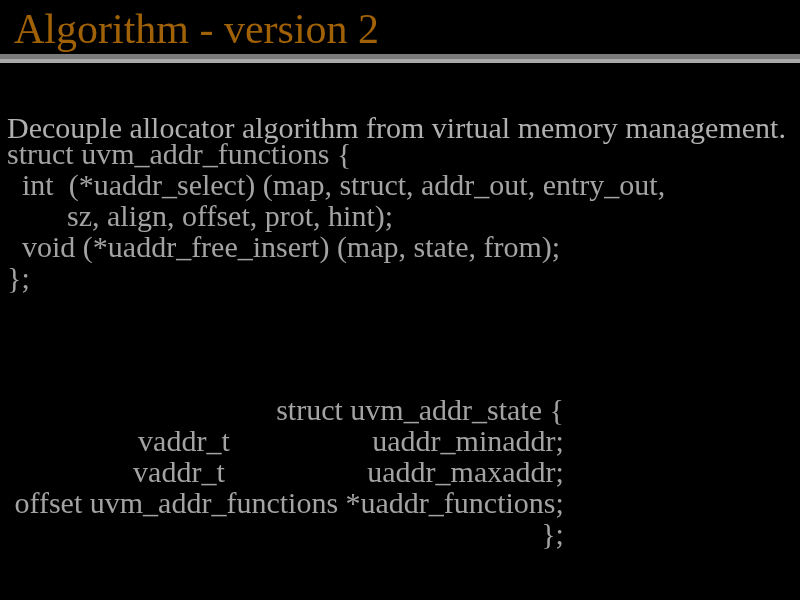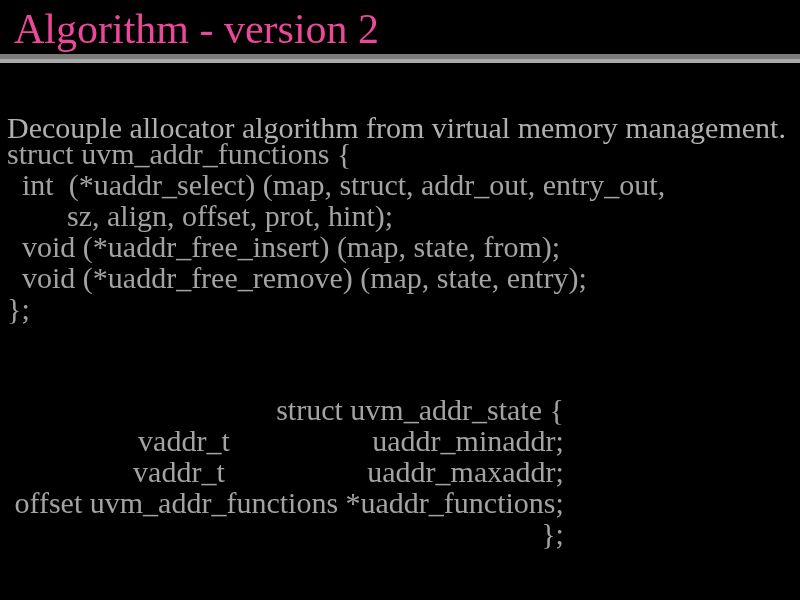--- a/index.html
+++ b/index.html
@@ -14,21 +14,21 @@
     background: #000000;
     overflow: hidden;
     font-family: "Liberation Serif", "DejaVu Serif", serif;
   }
   .slide-title {
     position: absolute;
     left: 14px;
     top: 5px;
     font-size: 42px;
     line-height: 48px;
-    color: #ec4899;
+    color: #a16207;
     white-space: pre;
     letter-spacing: 0px;
   }
   .title-divider {
     position: absolute;
     left: 0;
     top: 54px;
     width: 800px;
     height: 9px;
   }
@@ -78,21 +78,20 @@
     <div class="rule-bottom"></div>
   </div>
 
   <div class="slide-subtitle">Decouple allocator algorithm from virtual memory management.</div>
 
   <div class="code-block code-block-functions">
     <div class="code-line">struct uvm_addr_functions {</div>
     <div class="code-line">  int  (*uaddr_select) (map, struct, addr_out, entry_out,</div>
     <div class="code-line">        sz, align, offset, prot, hint);</div>
     <div class="code-line">  void (*uaddr_free_insert) (map, state, from);</div>
-    <div class="code-line">  void (*uaddr_free_remove) (map, state, entry);</div>
     <div class="code-line">};</div>
   </div>
 
   <div class="code-block code-block-state">
     <div class="code-line">struct uvm_addr_state {</div>
     <div class="code-line"> vaddr_t                   uaddr_minaddr;</div>
     <div class="code-line"> vaddr_t                   uaddr_maxaddr;</div>
     <div class="code-line"> offset uvm_addr_functions *uaddr_functions;</div>
     <div class="code-line">};</div>
   </div>

